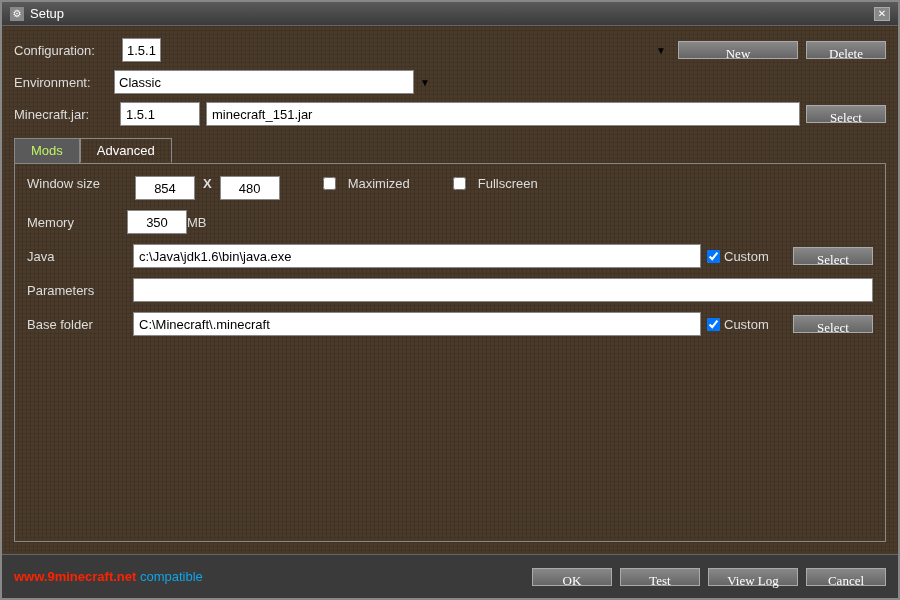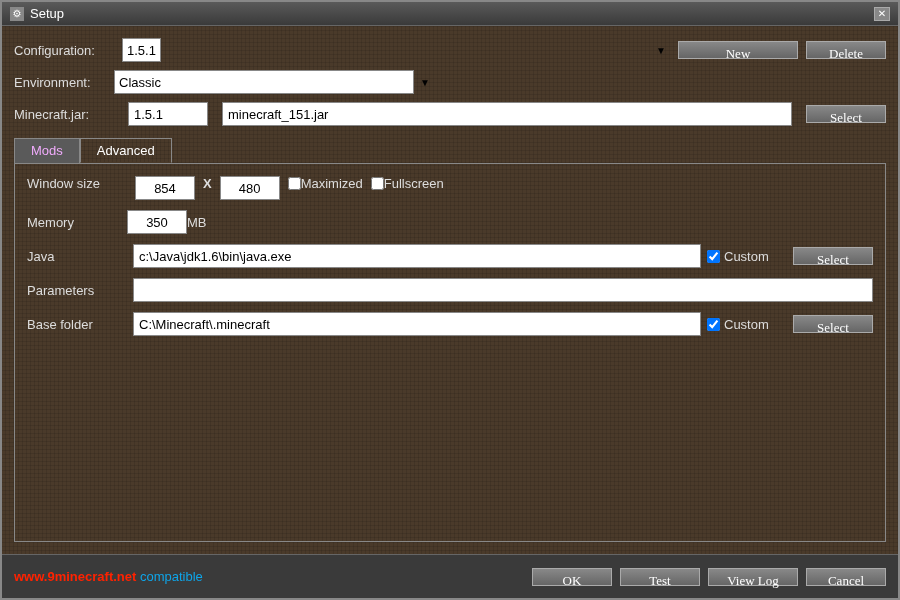--- a/index.html
+++ b/index.html
@@ -107,38 +107,38 @@
       height: 18px;
       white-space: nowrap;
       font-family: Liberation Serif, serif;
     }
     .btn-new { width: 120px; }
     .btn-delete { width: 80px; }
     .btn-select { width: 80px; }
     .jar-row {
       display: flex;
       align-items: center;
-      gap: 14px;
+      gap: 6px;
     }
     .jar-version {
       width: 80px;
     }
     .jar-filename {
       flex: 1;
     }
     .tabs-area {
       display: flex;
       gap: 0;
       margin-top: 4px;
     }
     .tab {
       background: #5a5a5a;
       border: 1px solid #888;
       border-bottom: none;
-      color: #f0abfc;
+      color: #bef264;
       padding: 4px 16px;
       cursor: pointer;
       font-size: 13px;
     }
     .tab.active {
       background: #4a3a2a;
       background-image: 
         repeating-linear-gradient(0deg, transparent, transparent 3px, rgba(0,0,0,0.1) 3px, rgba(0,0,0,0.1) 4px),
         repeating-linear-gradient(90deg, transparent, transparent 3px, rgba(0,0,0,0.1) 3px, rgba(0,0,0,0.1) 4px);
       color: #fff;
@@ -161,23 +161,24 @@
       align-items: flex-start;
       gap: 8px;
     }
     .size-input {
       width: 60px;
       text-align: center;
     }
     .check-label {
       display: flex;
       align-items: center;
-      gap: 0;
+      gap: 12px;
       color: #ddd;
       cursor: pointer;
+      margin-left: 35px;
     }
     .check-label input[type="checkbox"] {
       margin: 0;
     }
     .java-row, .params-row, .base-row {
       display: flex;
       align-items: center;
       gap: 6px;
     }
     .path-input {

